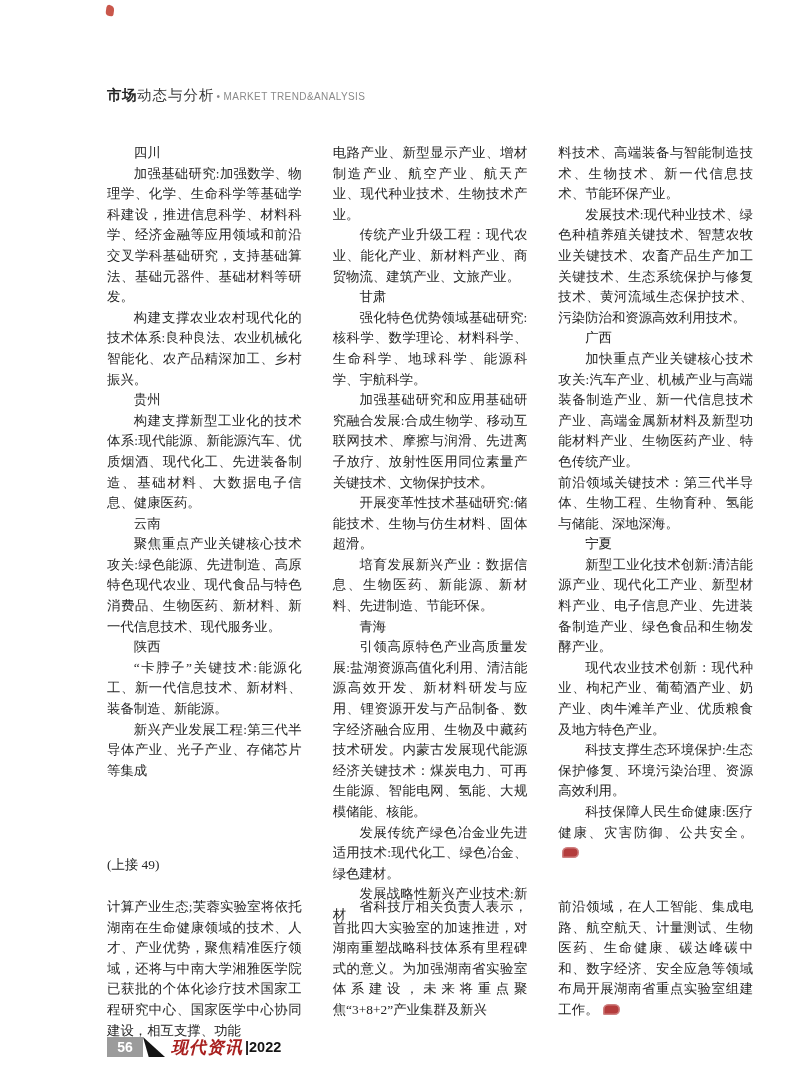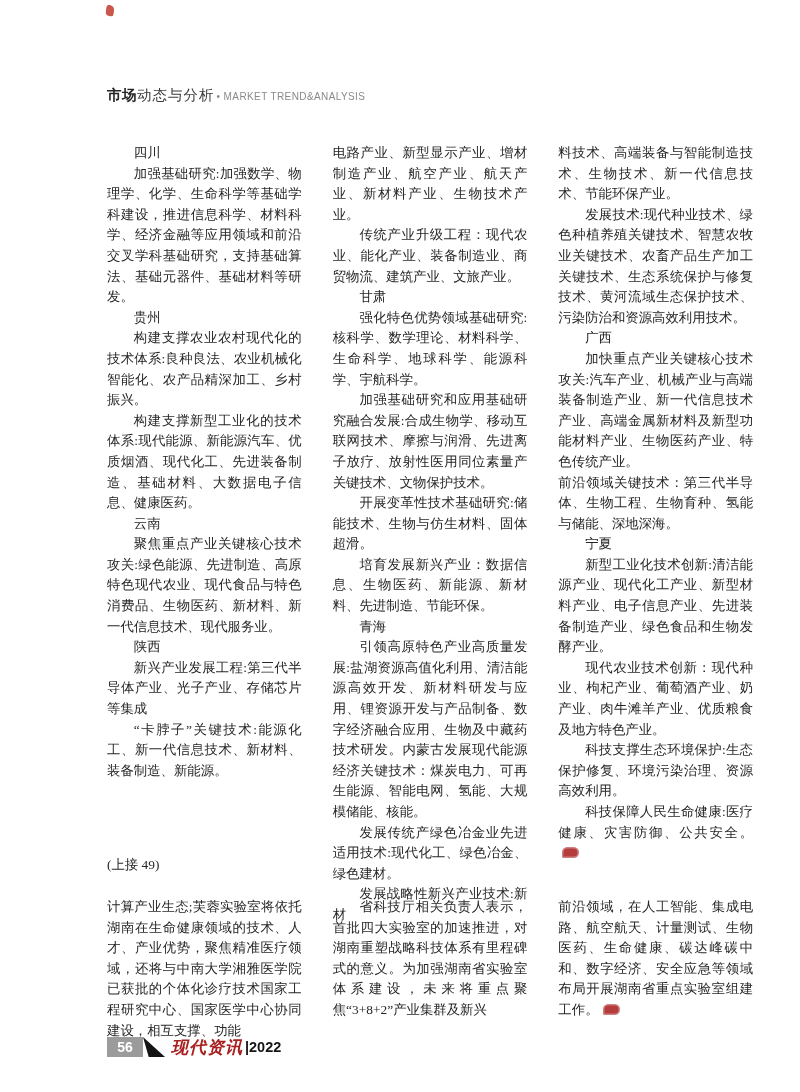--- a/index.html
+++ b/index.html
@@ -68,32 +68,32 @@
   <div class="corner-mark"></div>
 
   <div class="header">
     <span class="zh-bold">市场</span><span class="zh-rest">动态与分析</span><span class="en">• MARKET TREND&amp;ANALYSIS</span>
   </div>
 
   <div class="cols" id="main-cols">
       <div class="col">
         <div class="blk">四川</div>
         <div class="blk">加强基础研究:加强数学、物理学、化学、生命科学等基础学科建设，推进信息科学、材料科学、经济金融等应用领域和前沿交叉学科基础研究，支持基础算法、基础元器件、基础材料等研发。</div>
+        <div class="blk">构建支撑农业农村现代化的技术体系:良种良法、农业机械化智能化、农产品精深加工、乡村振兴。</div>
         <div class="blk">贵州</div>
-        <div class="blk">构建支撑农业农村现代化的技术体系:良种良法、农业机械化智能化、农产品精深加工、乡村振兴。</div>
         <div class="blk">构建支撑新型工业化的技术体系:现代能源、新能源汽车、优质烟酒、现代化工、先进装备制造、基础材料、大数据电子信息、健康医药。</div>
         <div class="blk">云南</div>
         <div class="blk">聚焦重点产业关键核心技术攻关:绿色能源、先进制造、高原特色现代农业、现代食品与特色消费品、生物医药、新材料、新一代信息技术、现代服务业。</div>
         <div class="blk">陕西</div>
+        <div class="blk">“卡脖子”关键技术:能源化工、新一代信息技术、新材料、装备制造、新能源。</div>
         <div class="blk">新兴产业发展工程:第三代半导体产业、光子产业、存储芯片等集成</div>
-        <div class="blk">“卡脖子”关键技术:能源化工、新一代信息技术、新材料、装备制造、新能源。</div>
       </div>
       <div class="col">
-        <div class="blk noind">电路产业、新型显示产业、增材制造产业、航空产业、航天产业、新材料产业、生物技术产业。</div>
-        <div class="blk">传统产业升级工程：现代农业、能化产业、装备制造业、商贸物流、建筑产业、文旅产业。</div>
+        <div class="blk noind">电路产业、新型显示产业、增材制造产业、航空产业、航天产业、现代种业技术、生物技术产业。</div>
+        <div class="blk">传统产业升级工程：现代农业、能化产业、新材料产业、商贸物流、建筑产业、文旅产业。</div>
         <div class="blk">甘肃</div>
         <div class="blk">强化特色优势领域基础研究:核科学、数学理论、材料科学、生命科学、地球科学、能源科学、宇航科学。</div>
         <div class="blk">加强基础研究和应用基础研究融合发展:合成生物学、移动互联网技术、摩擦与润滑、先进离子放疗、放射性医用同位素量产关键技术、文物保护技术。</div>
         <div class="blk">开展变革性技术基础研究:储能技术、生物与仿生材料、固体超滑。</div>
         <div class="blk">培育发展新兴产业：数据信息、生物医药、新能源、新材料、先进制造、节能环保。</div>
         <div class="blk">青海</div>
         <div class="blk">引领高原特色产业高质量发展:盐湖资源高值化利用、清洁能源高效开发、新材料研发与应用、锂资源开发与产品制备、数字经济融合应用、生物及中藏药技术研发。内蒙古发展现代能源经济关键技术：煤炭电力、可再生能源、智能电网、氢能、大规模储能、核能。</div>
         <div class="blk">发展传统产绿色冶金业先进适用技术:现代化工、绿色冶金、绿色建材。</div>
         <div class="blk">发展战略性新兴产业技术:新材</div>
       </div>

